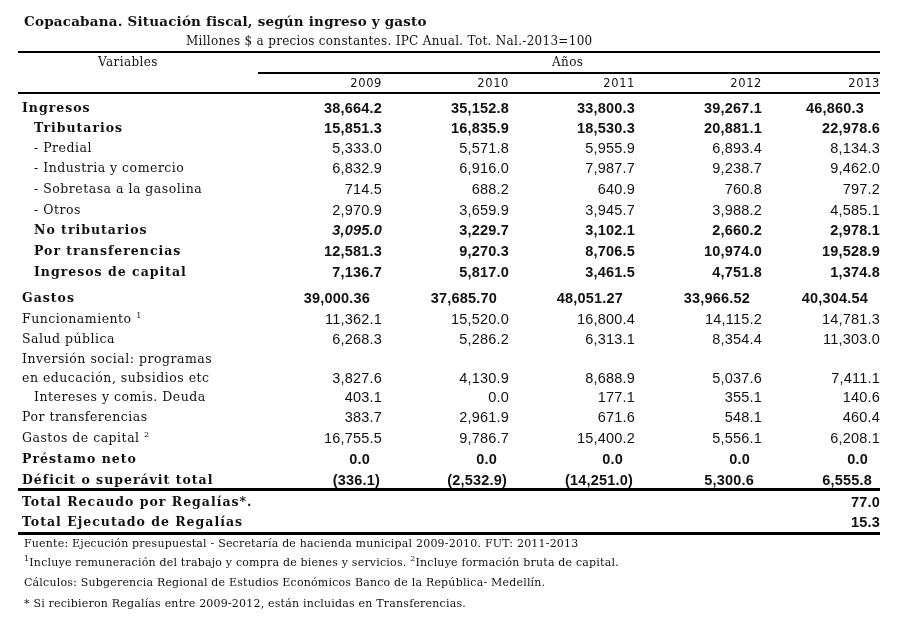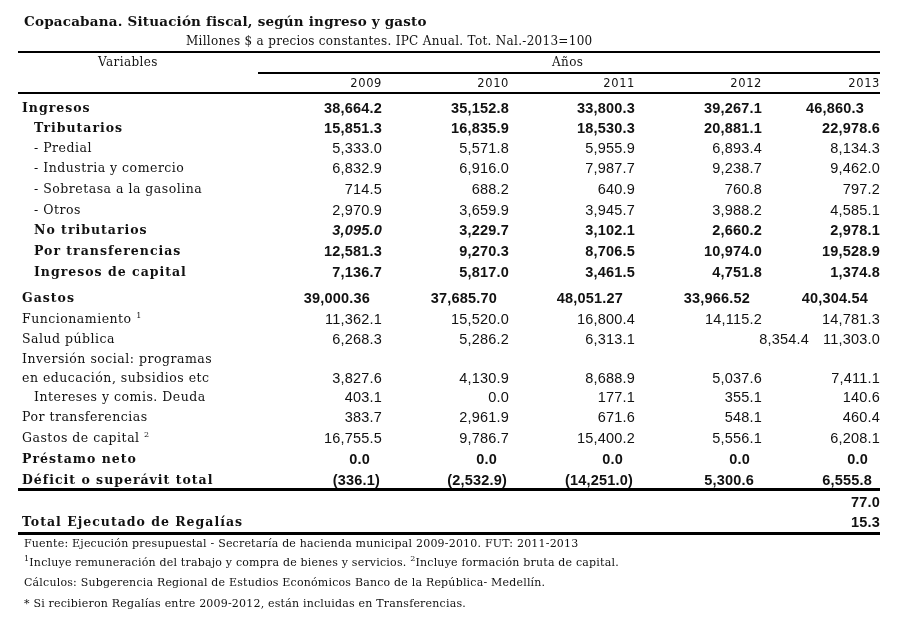--- a/index.html
+++ b/index.html
@@ -132,21 +132,21 @@
       <div class="val" style="left: 379px;">15,520.0</div>
       <div class="val" style="left: 505px;">16,800.4</div>
       <div class="val" style="left: 632px;">14,115.2</div>
       <div class="val" style="left: 750px;">14,781.3</div>
     </div>
     <div class="row" style="top: 331px;">
       <div class="label" style="left: 22px;"><span>Salud pública</span></div>
       <div class="val" style="left: 252px;">6,268.3</div>
       <div class="val" style="left: 379px;">5,286.2</div>
       <div class="val" style="left: 505px;">6,313.1</div>
-      <div class="val" style="left: 632px; padding-left: 47px;">8,354.4</div>
+      <div class="val" style="left: 632px;">8,354.4</div>
       <div class="val" style="left: 750px;">11,303.0</div>
     </div>
     <div class="row" style="top: 351px;">
       <div class="label" style="left: 22px;"><span>Inversión social: programas</span></div>
       <div class="val" style="left: 252px;"></div>
       <div class="val" style="left: 379px;"></div>
       <div class="val" style="left: 505px;"></div>
       <div class="val" style="left: 632px;"></div>
       <div class="val" style="left: 750px;"></div>
     </div>
@@ -197,20 +197,21 @@
       <div class="val b" style="left: 503px;">(14,251.0)</div>
       <div class="val b" style="left: 624px;">5,300.6</div>
       <div class="val b" style="left: 742px;">6,555.8</div>
     </div>
   </div>
 
 <div class="hline" style="left:18px; top:488px; width:862px; height:3px;"></div>
 
 <div id="regalias-body">
     <div class="row" style="top: 494px;">
+      <div class="label b" style="left: 22px;">Total  Recaudo por Regalías*.</div>
       <div class="val b" style="left: 750px;">77.0</div>
     </div>
     <div class="row" style="top: 514px;">
       <div class="label b" style="left: 22px;">Total Ejecutado  de Regalías</div>
       <div class="val b" style="left: 750px;">15.3</div>
     </div>
   </div>
 
 <div class="hline" style="left:18px; top:532px; width:862px; height:3px;"></div>
 

